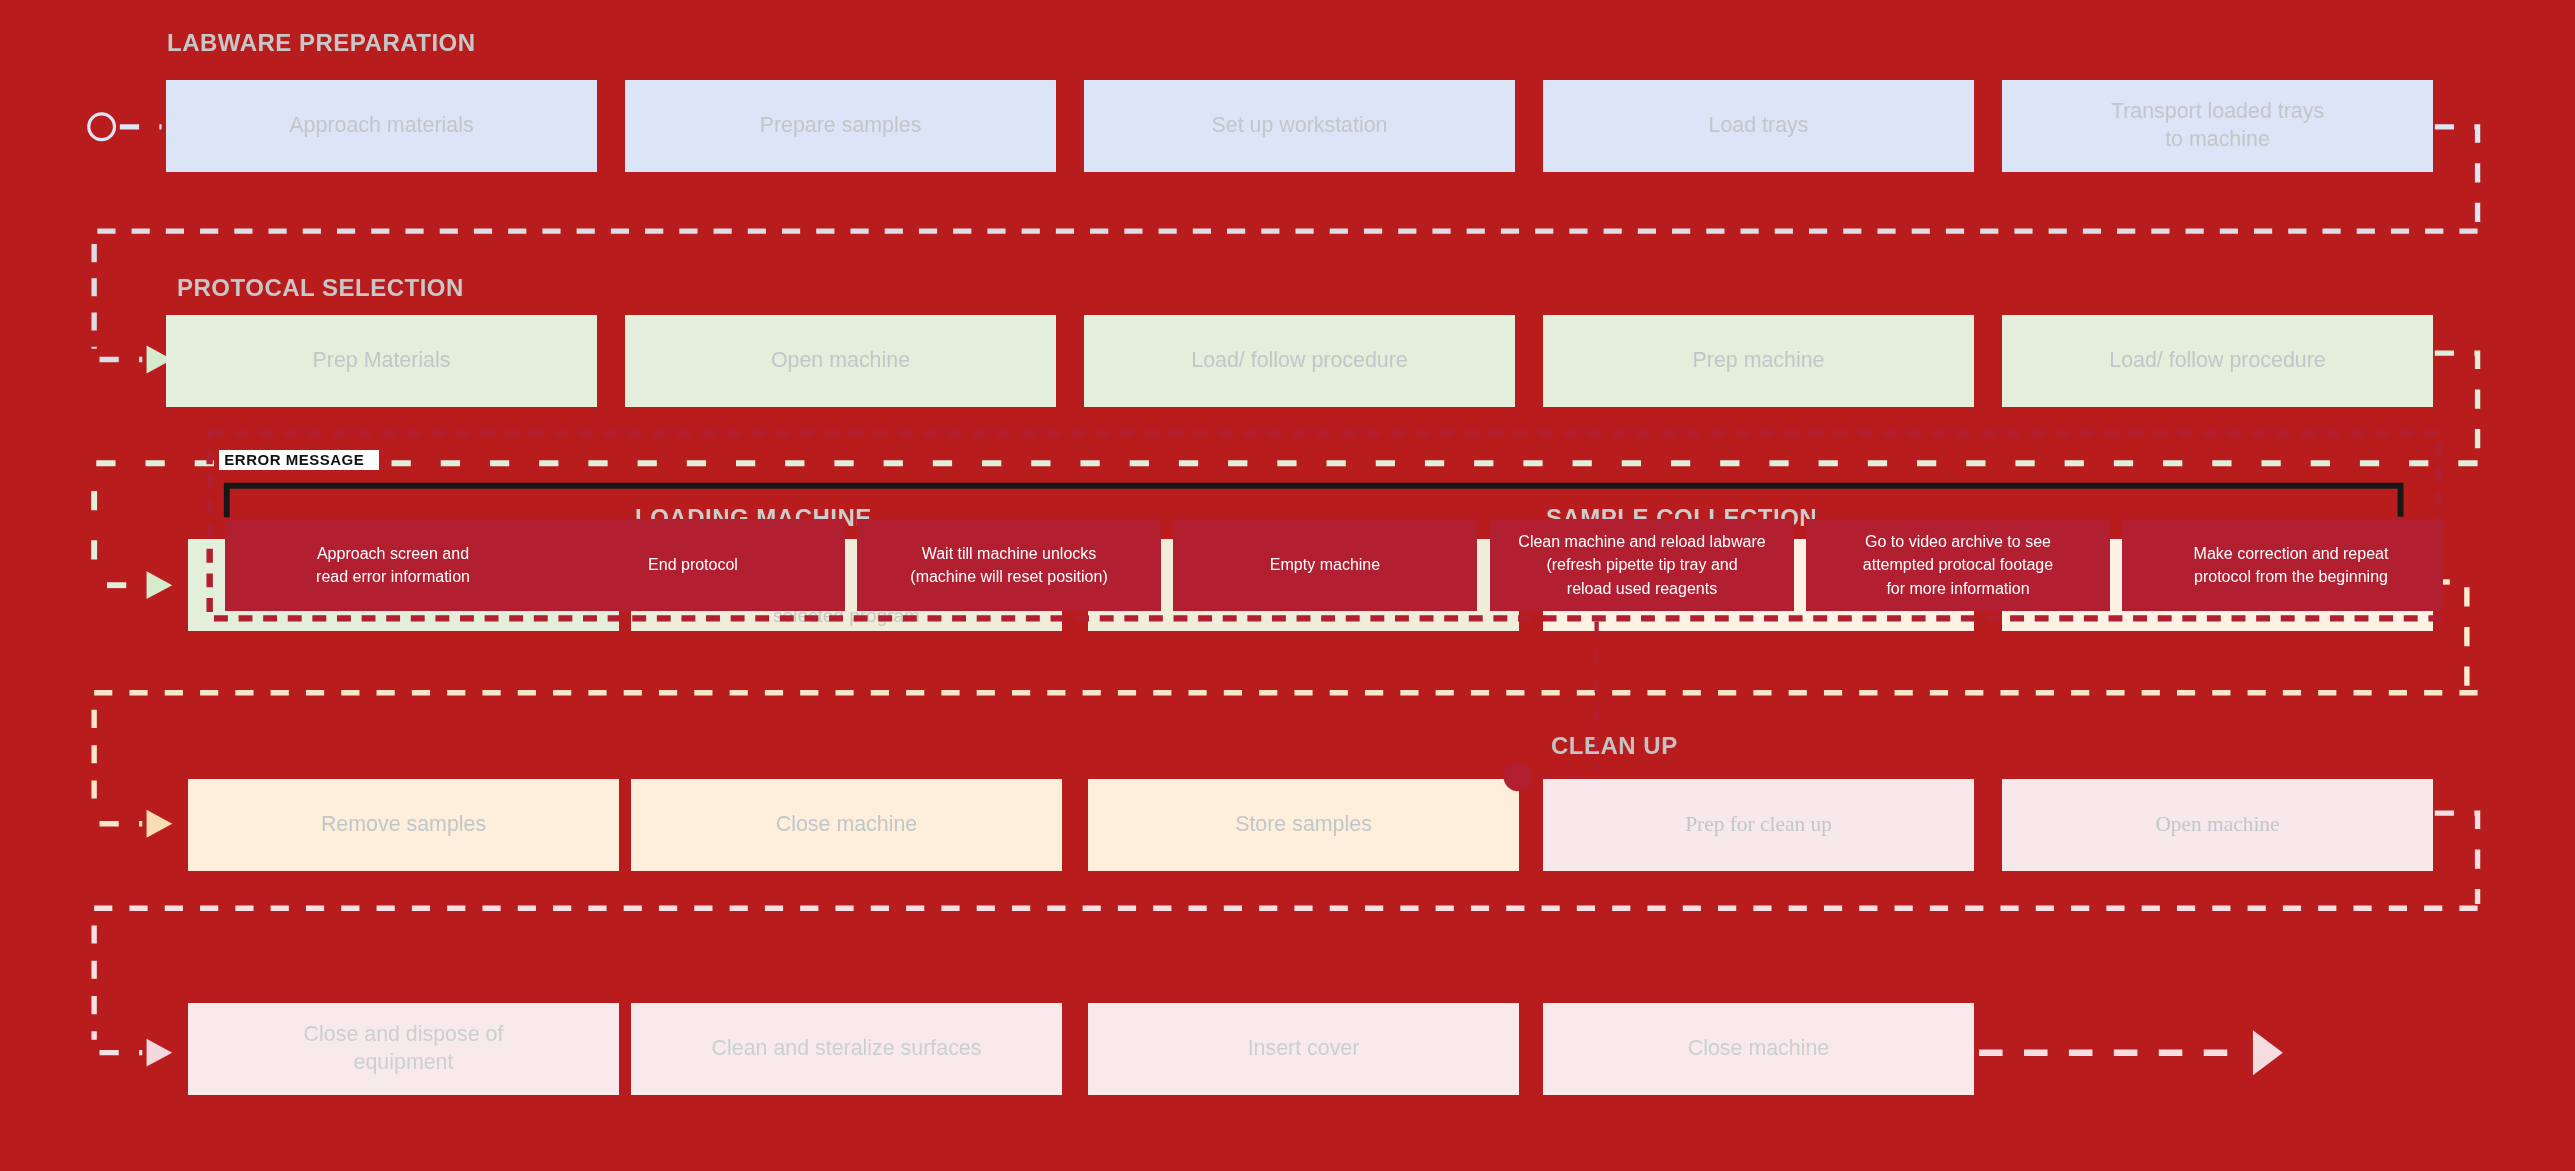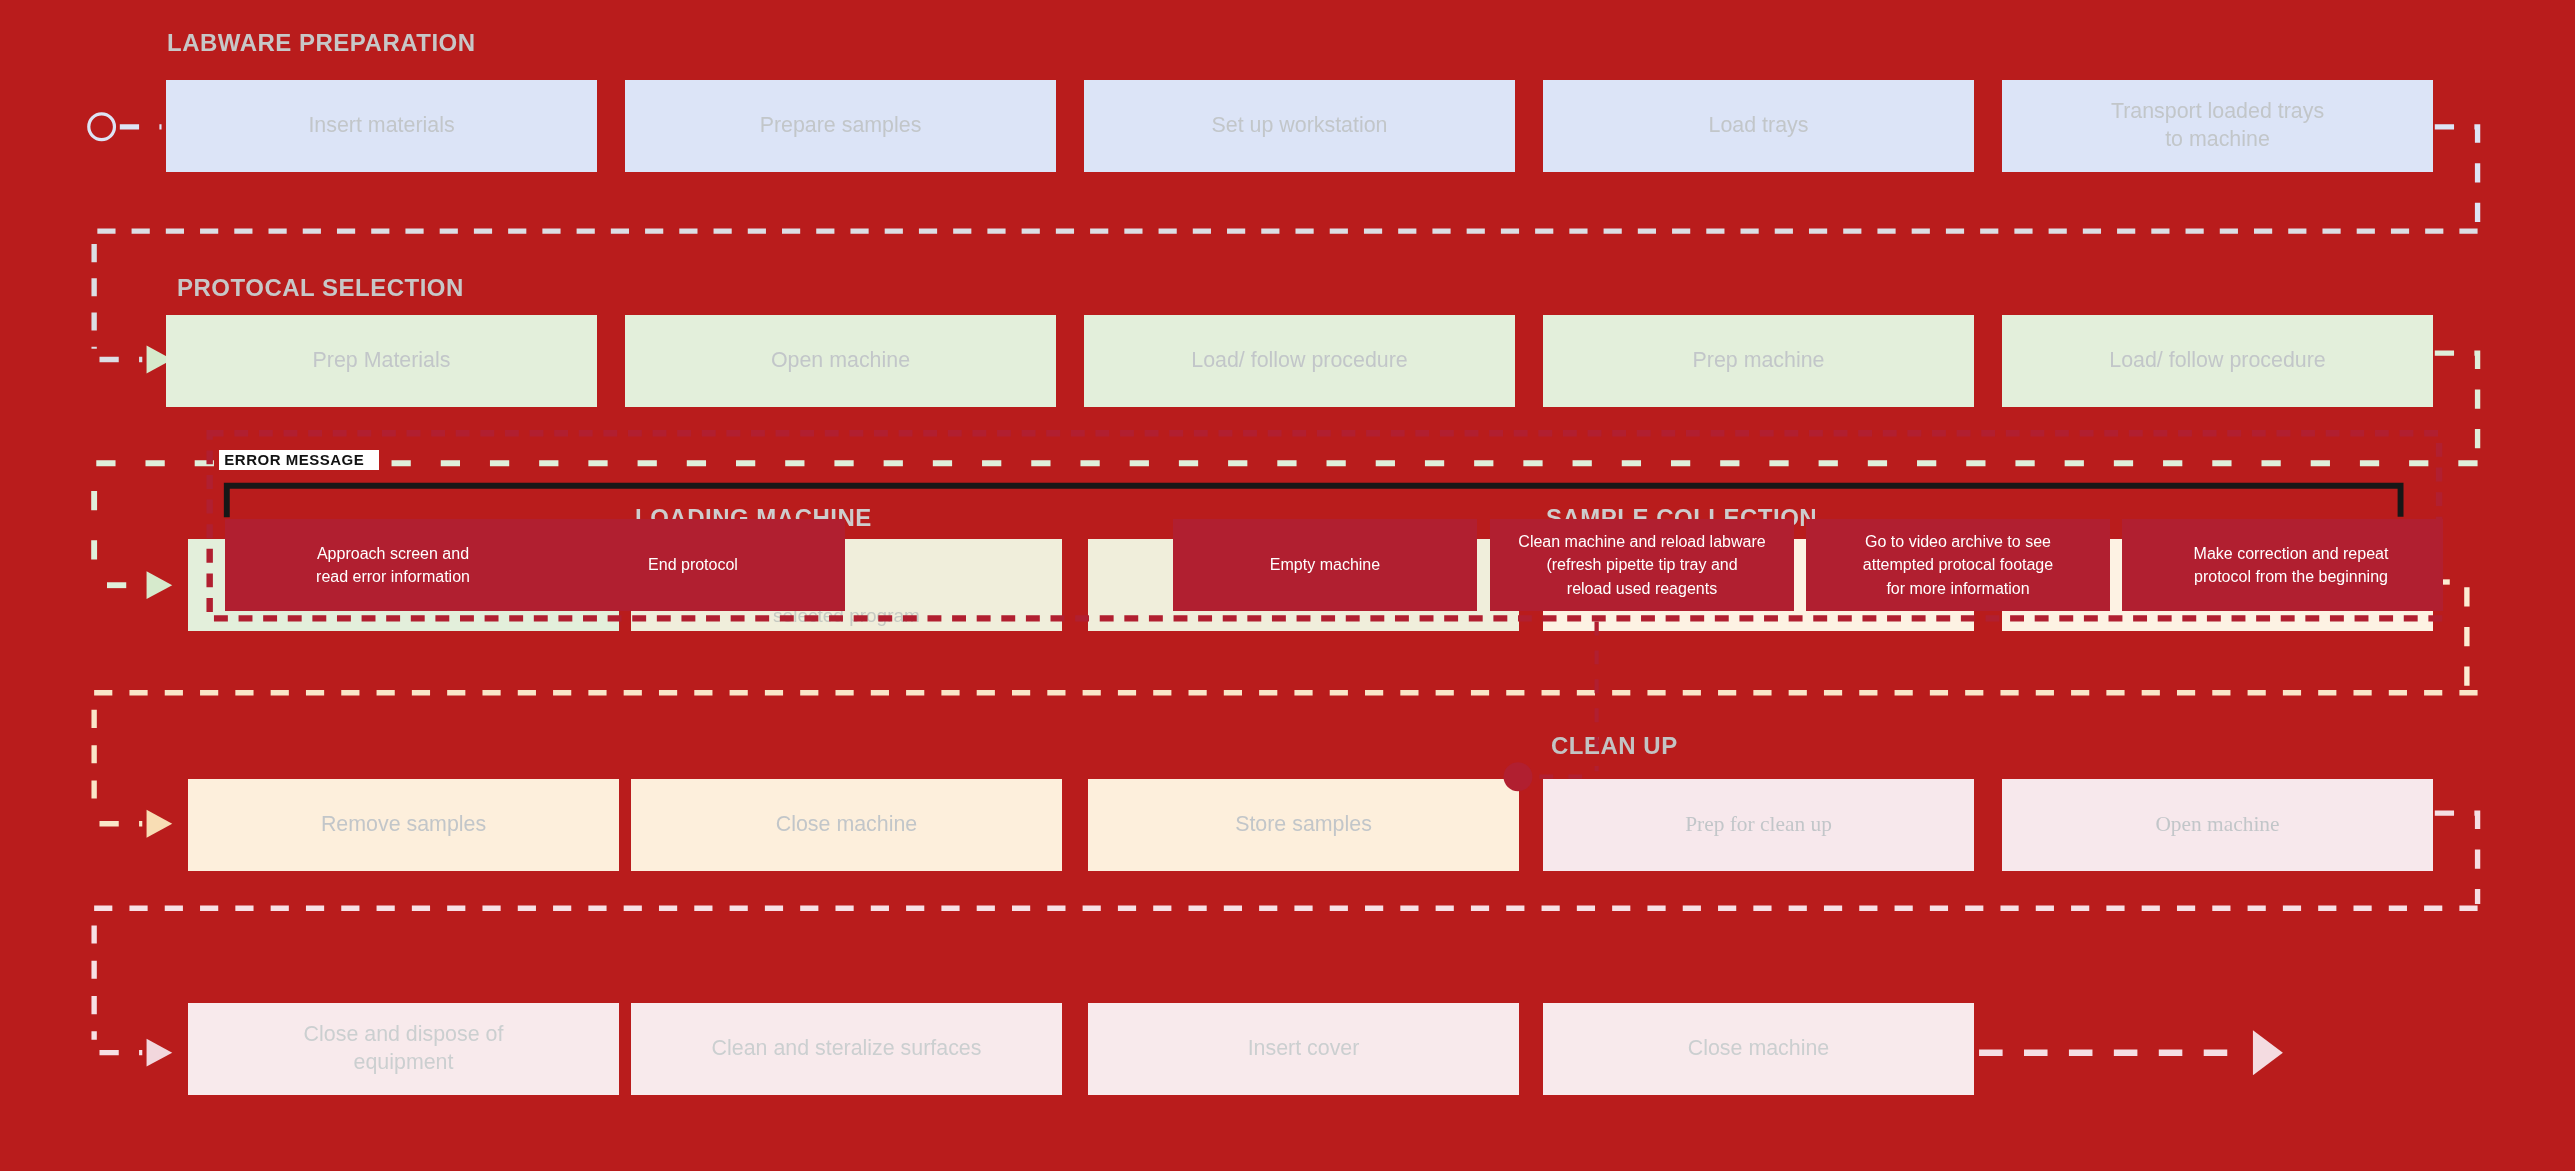--- a/index.html
+++ b/index.html
@@ -71,21 +71,21 @@
     <path d="M3700 1968 H4204" stroke="#f5dee3" stroke-width="12" fill="none" stroke-dasharray="44 40"></path>
     <polygon points="4212,1926 4212,2010 4268,1968" fill="#f4dce1"></polygon>
   </svg>
 
   <div class="title" style="left:167px;top:29px;">LABWARE PREPARATION</div>
   <div class="title" style="left:177px;top:274px;">PROTOCAL SELECTION</div>
   <div class="title dim" style="left:635px;top:504px;">LOADING MACHINE</div>
   <div class="title dim" style="left:1546px;top:504px;">SAMPLE COLLECTION</div>
   <div class="title" style="left:1551px;top:732px;color:#c3c3c3;">CLEAN UP</div>
 
-  <div class="bx b-blue" style="left:166px;top:80px;">Insert materials</div>
+  <div class="bx b-blue" style="left:166px;top:80px;">Approach materials</div>
   <div class="bx b-blue" style="left:625px;top:80px;">Prepare samples</div>
   <div class="bx b-blue" style="left:1084px;top:80px;">Set up workstation</div>
   <div class="bx b-blue" style="left:1543px;top:80px;">Load trays</div>
   <div class="bx b-blue" style="left:2002px;top:80px;">Transport loaded trays
 to machine</div>
 
   <div class="bx b-green" style="left:166px;top:315px;">Prep Materials</div>
   <div class="bx b-green" style="left:625px;top:315px;">Open machine</div>
   <div class="bx b-green" style="left:1084px;top:315px;">Load/ follow procedure</div>
   <div class="bx b-green" style="left:1543px;top:315px;">Prep machine</div>
@@ -115,20 +115,22 @@
     <path d="M2985 1162 V1442" fill="none" stroke="#b11f30" stroke-width="8" stroke-dasharray="26 28"></path>
     <path d="M2958 1452 H2872" fill="none" stroke="#b11f30" stroke-width="8" stroke-dasharray="26 28"></path>
     <circle cx="2838" cy="1452" r="27" fill="#b11f30"></circle>
   </svg>
 
   <div class="err-label">ERROR MESSAGE</div>
 
   <div class="step" style="left:225px;padding-left:16px;">Approach screen and
 read error information</div>
   <div class="step" style="left:541px;">End protocol</div>
+  <div class="step" style="left:857px;">Wait till machine unlocks
+(machine will reset position)</div>
   <div class="step" style="left:1173px;">Empty machine</div>
   <div class="step" style="left:1490px;">Clean machine and reload labware
 (refresh pipette tip tray and
 reload used reagents</div>
   <div class="step" style="left:1806px;">Go to video archive to see
 attempted protocal footage
 for more information</div>
   <div class="step" style="left:2122px;padding-left:17px;">Make correction and repeat
 protocol from the beginning</div>
 

